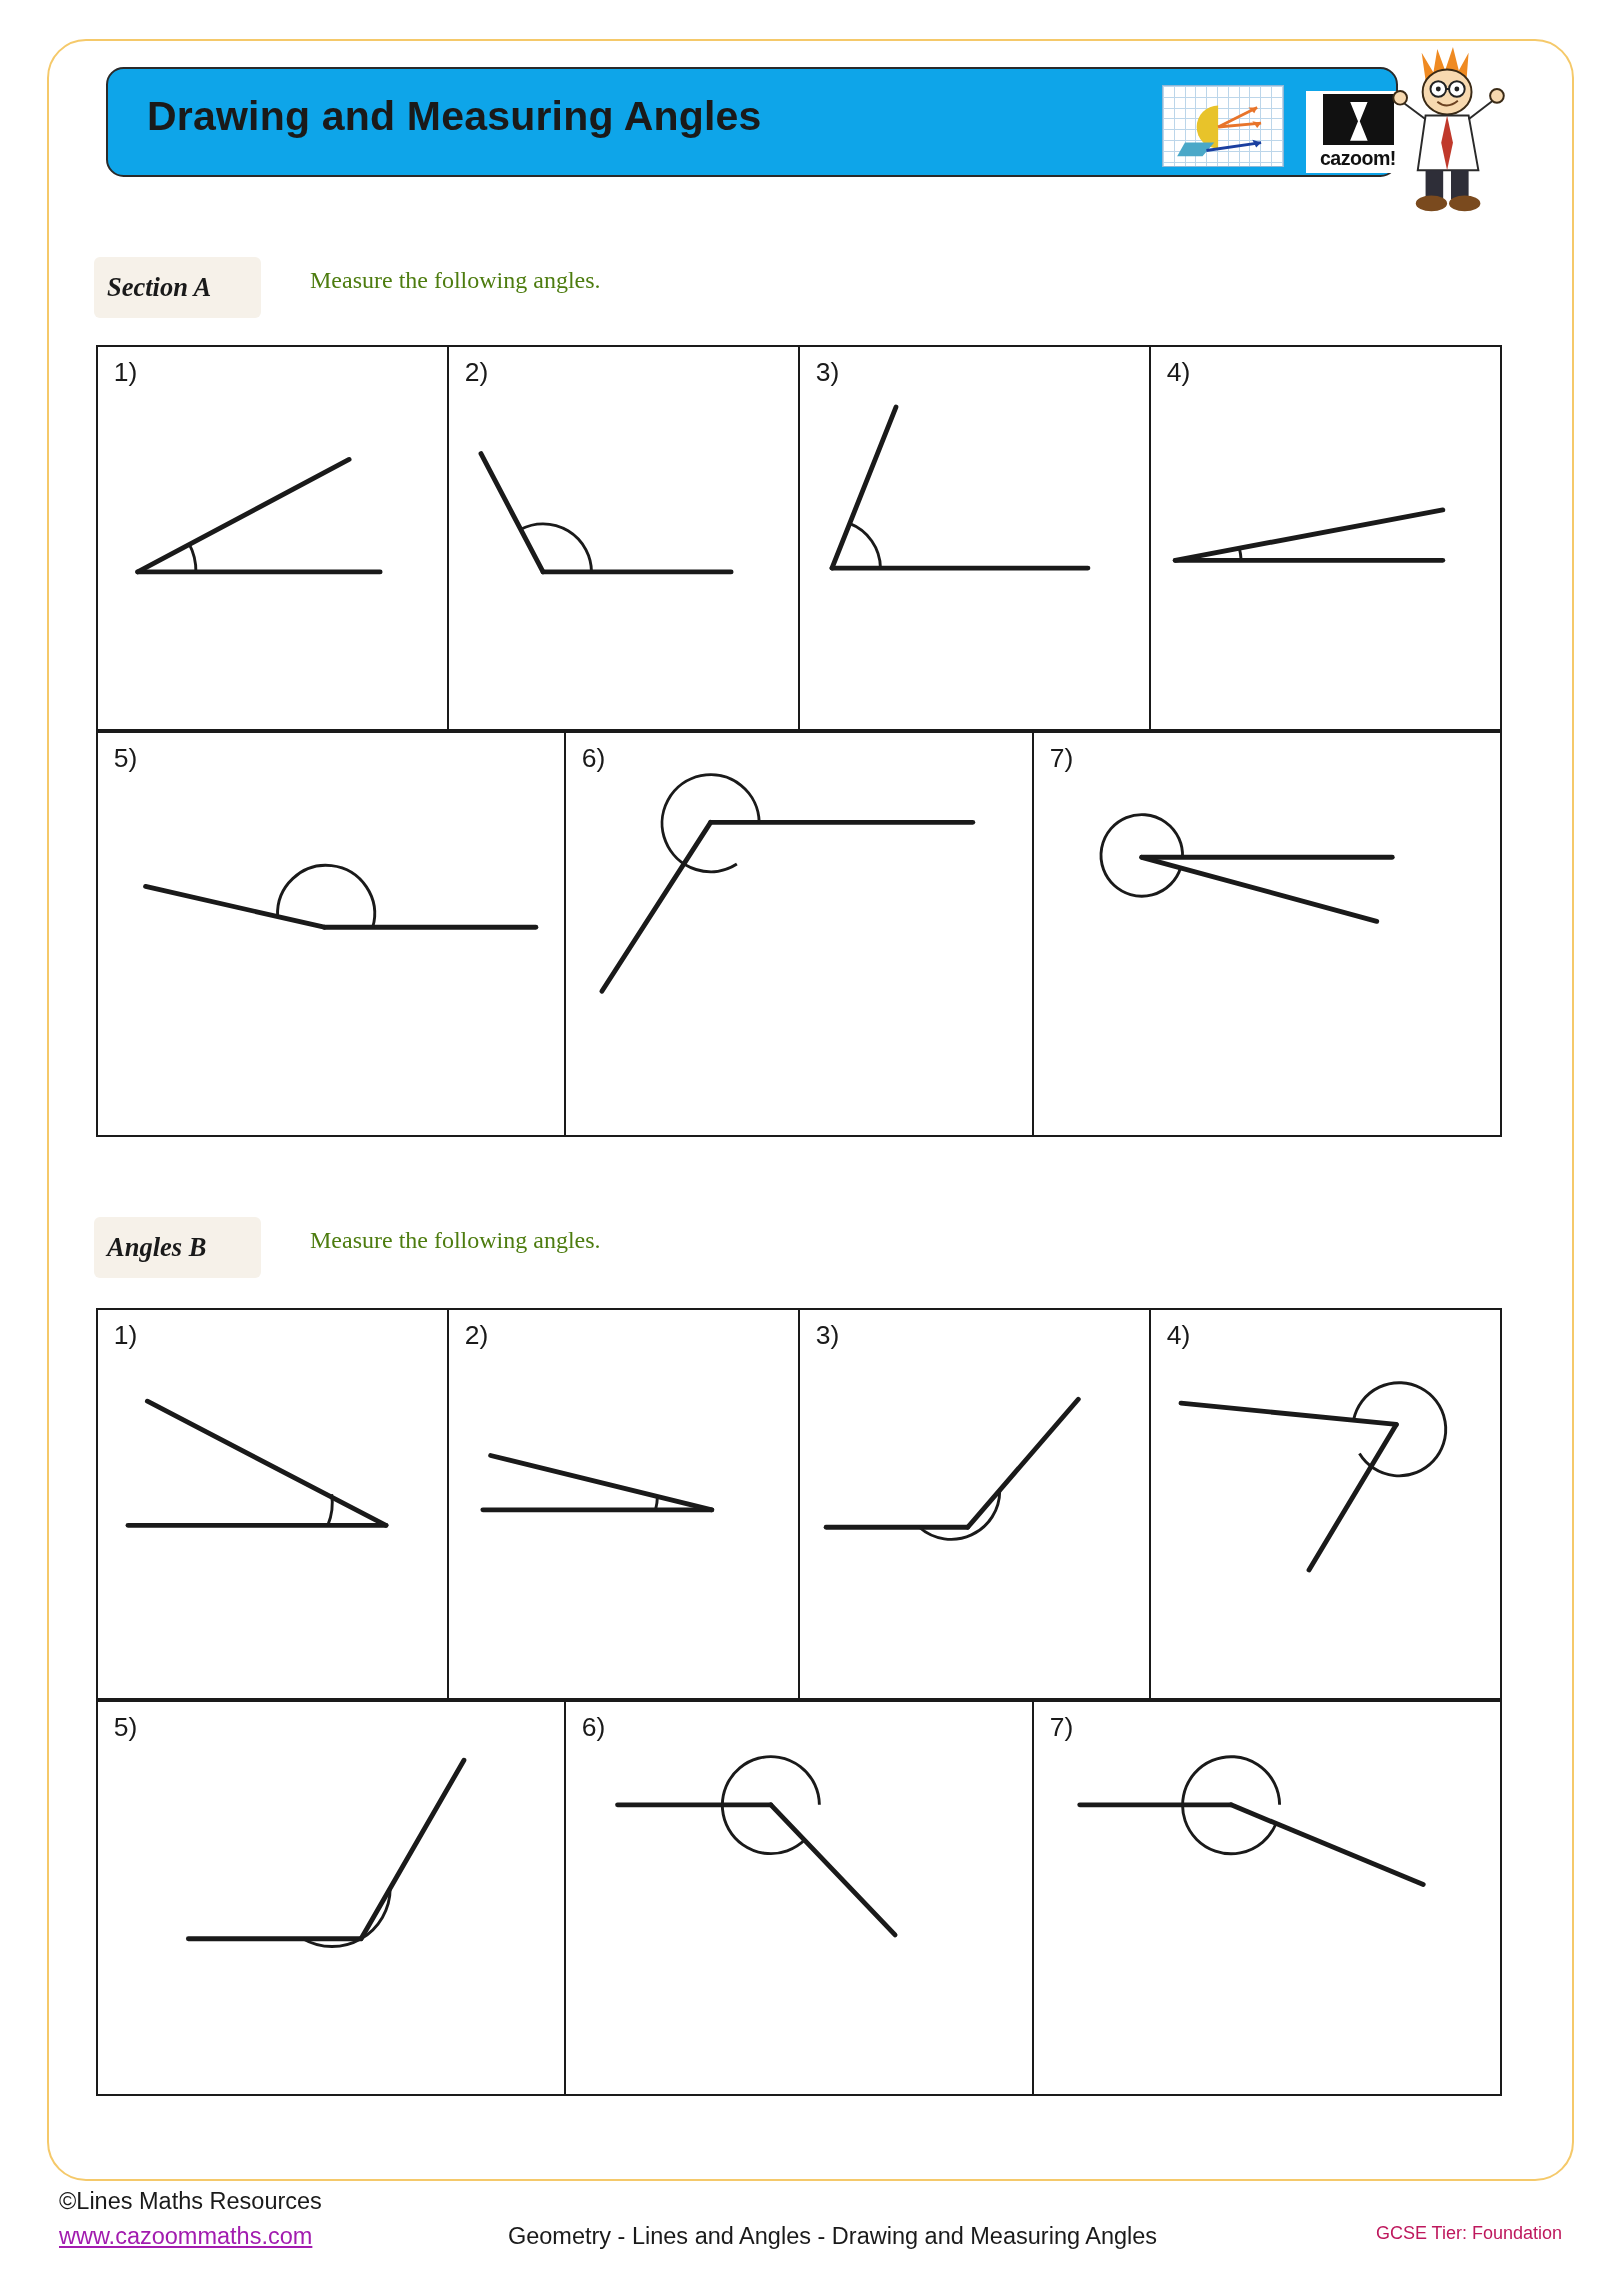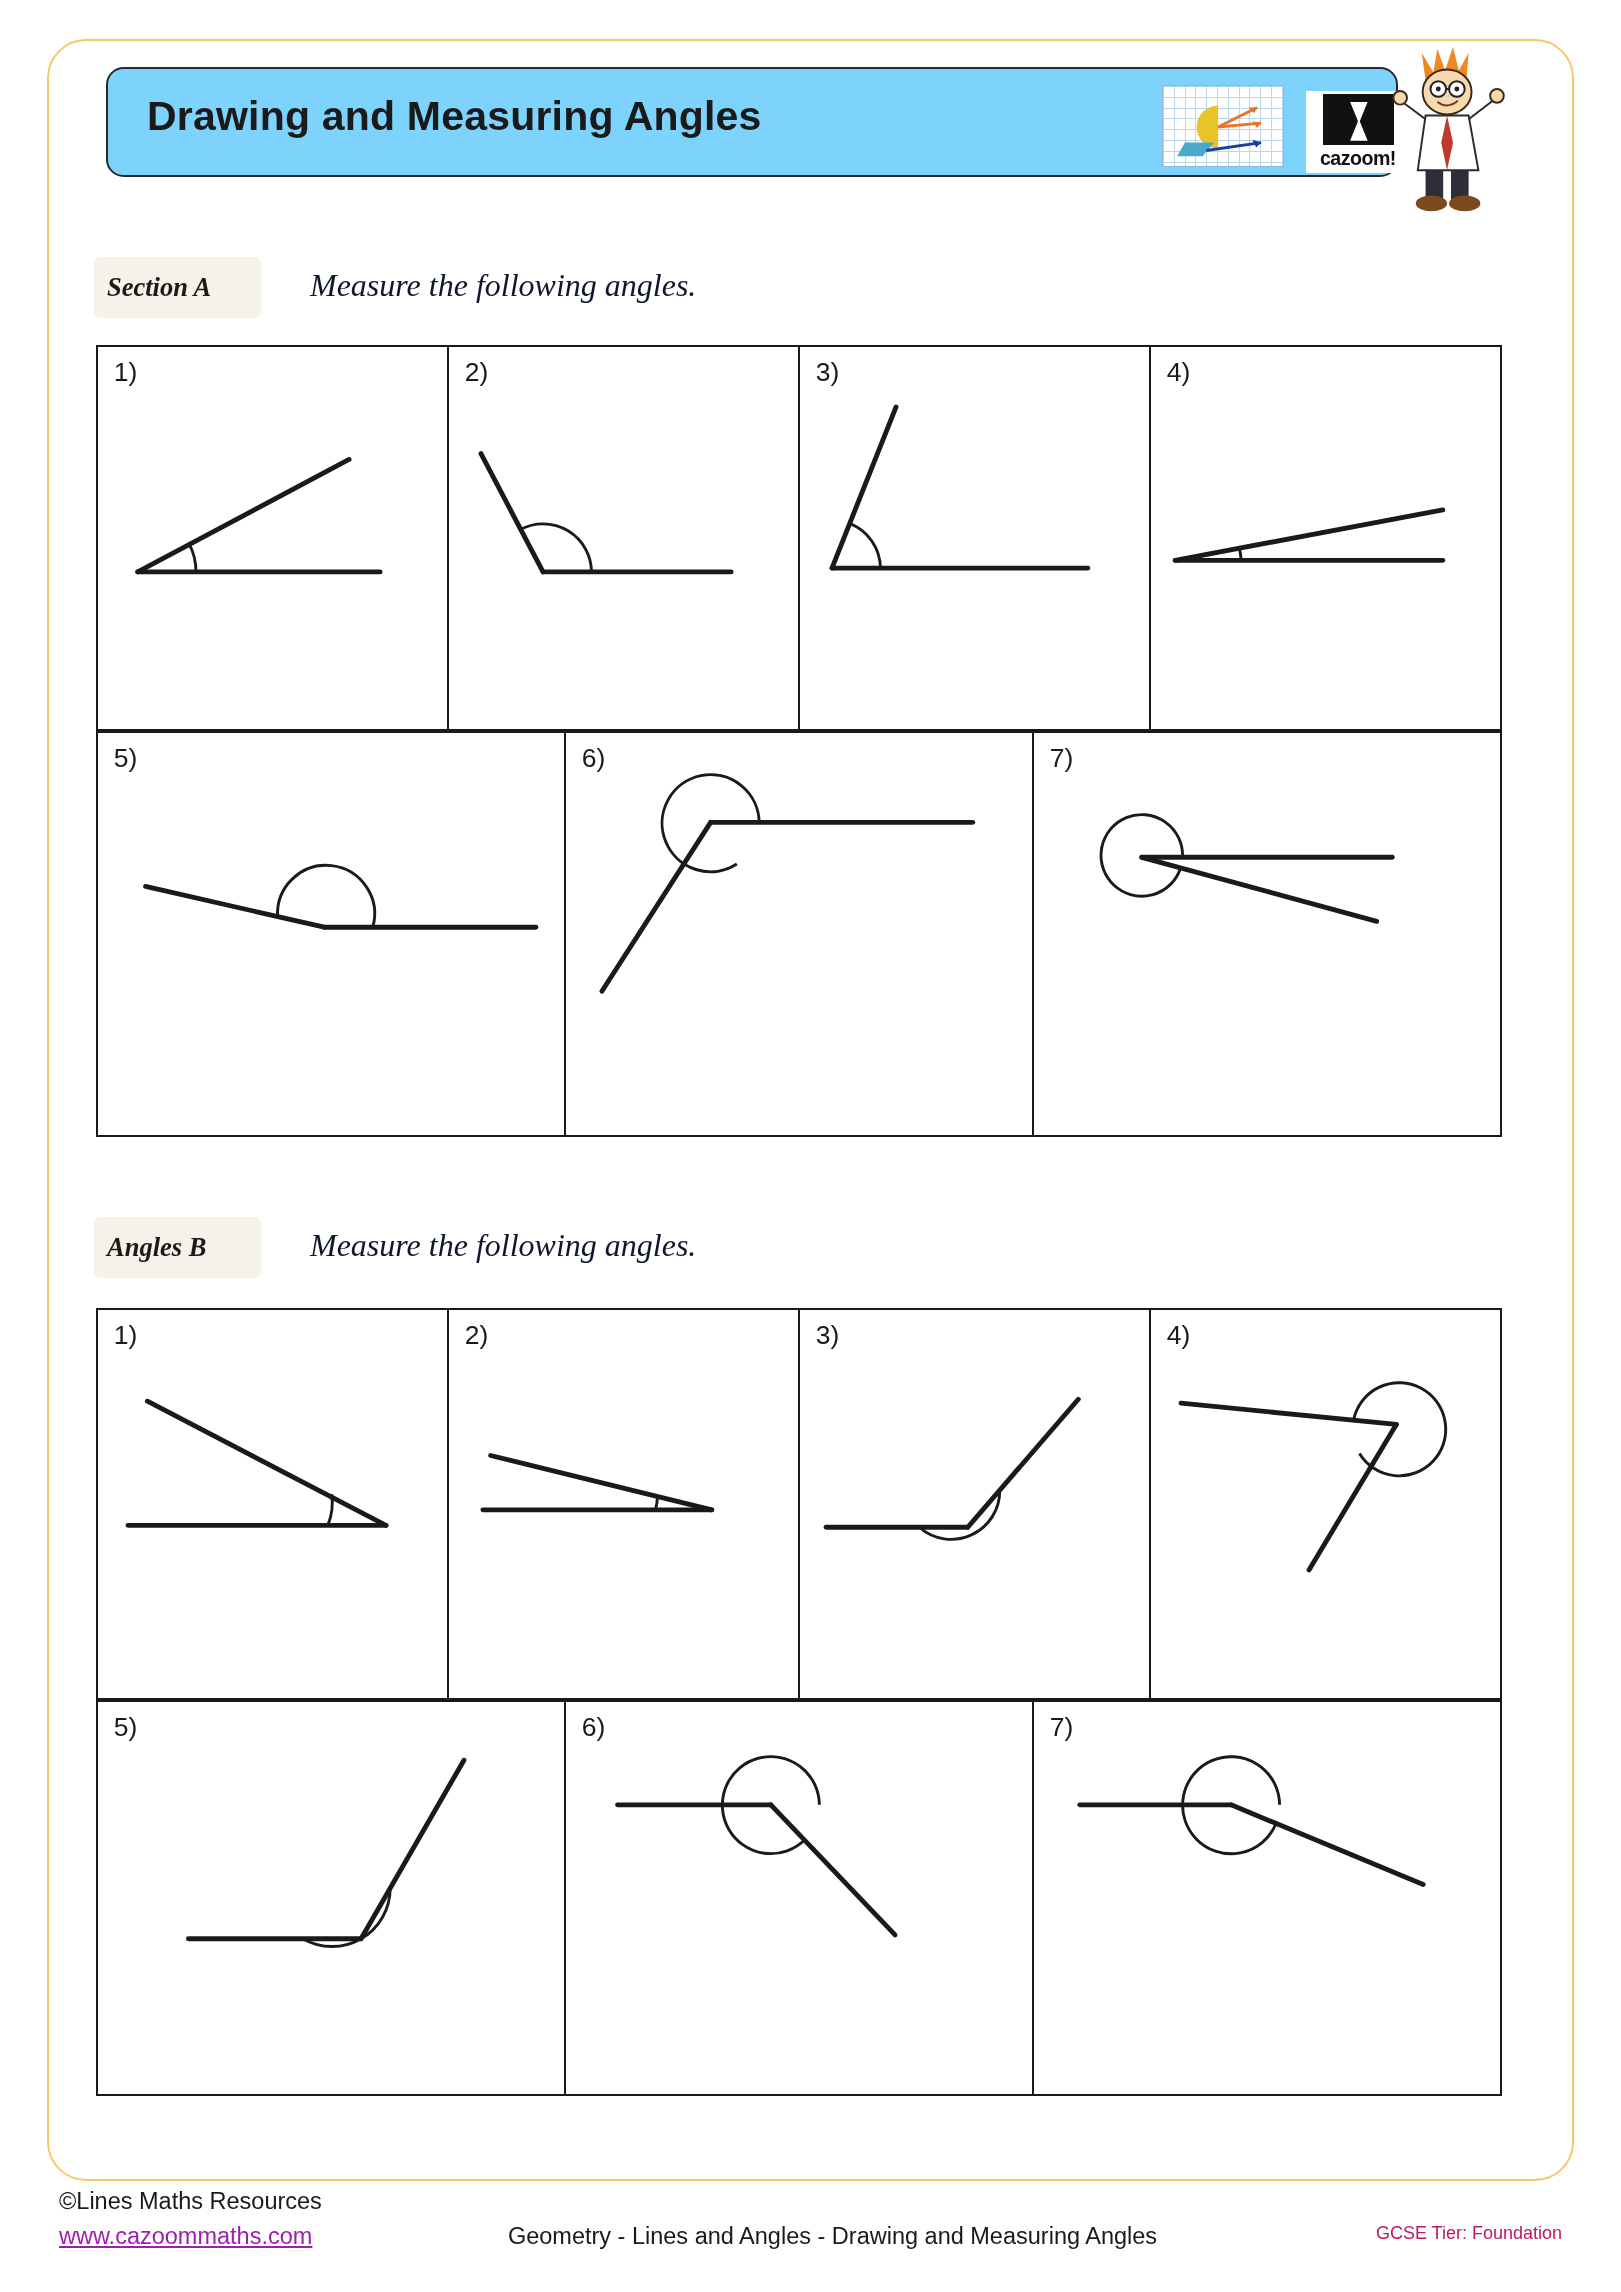--- a/index.html
+++ b/index.html
@@ -30,21 +30,21 @@
 
   
   .title-bar {
     position: absolute;
     left: 106px;
     top: 67px;
     width: 1292px;
     height: 110px;
     border: 2.9px solid #2a2a2a;
     border-radius: 17.6px;
-    background: #7dd3fc;
+    background: #0ea5e9;
   }
   .title-text {
     position: absolute;
     left: 39px;
     top: 23.5px;
     font-size: 41px;
     font-weight: bold;
     color: #1a1a1a;
     letter-spacing: 0.2px;
     white-space: nowrap;
@@ -126,23 +126,22 @@
     font-family: "Liberation Serif", serif;
     font-size: 26.5px;
     font-weight: bold;
     font-style: italic;
     color: #1a1a1a;
     white-space: nowrap;
   }
   .section-instr {
     position: absolute;
     font-family: "Liberation Serif", serif;
-    font-size: 32px;
-    font-style: italic;
-    color: #0f172a;
+    font-size: 24px;
+    color: #4d7c0f;
     white-space: nowrap;
   }
 
   
   .qgrid {
     position: absolute;
     display: grid;
     border-top: 2px solid #1a1a1a;
     border-left: 2px solid #1a1a1a;
   }

